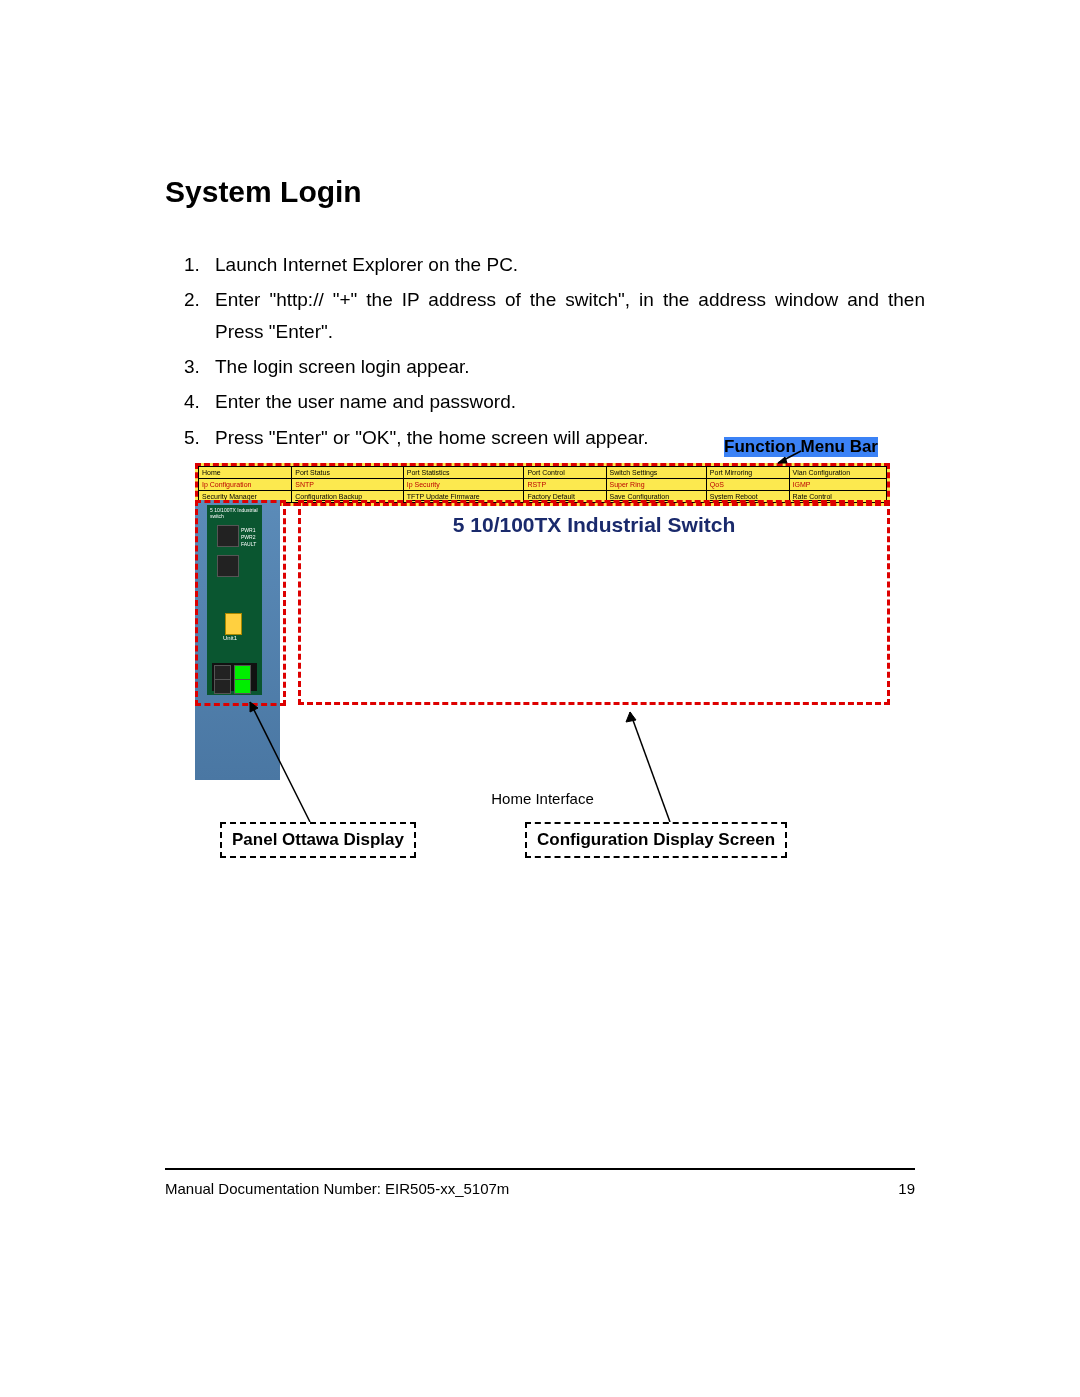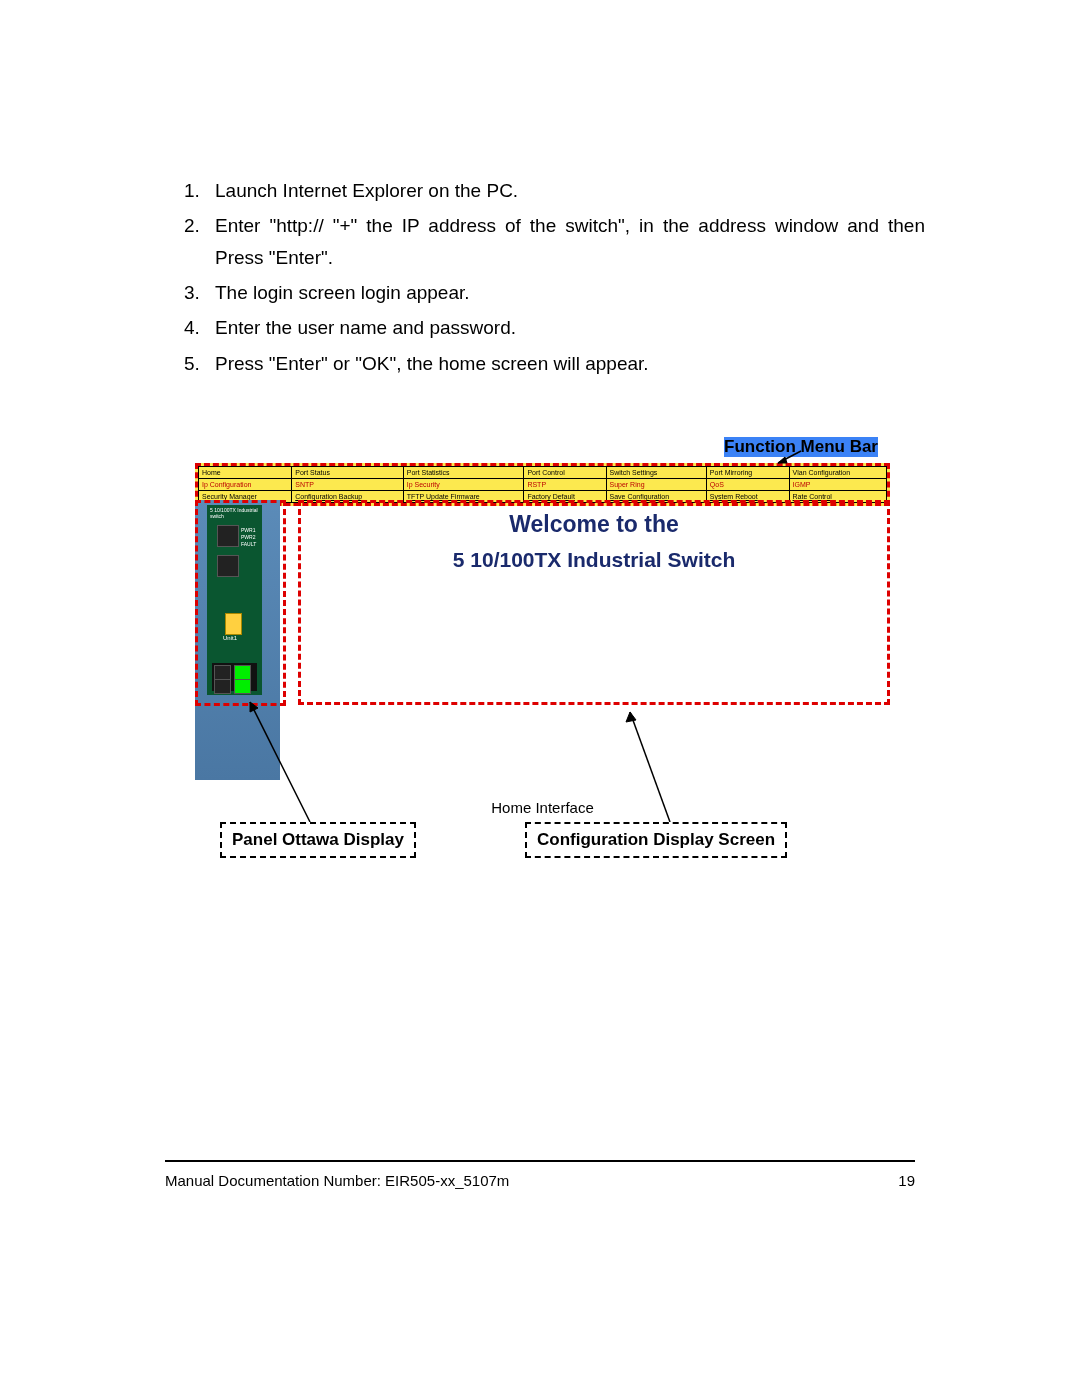--- a/index.html
+++ b/index.html
@@ -22,36 +22,37 @@
 .device-text{position:absolute;color:#fff;font-size:5px;left:3px}
 .port{position:absolute;background:#222;border:1px solid #555;width:15px;height:13px}
 .port.green{background:#0e0}
 .unit{position:absolute;left:18px;top:108px;width:15px;height:20px;background:#ffd040;border:1px solid #a80}
 .unit-label{position:absolute;left:16px;top:130px;font-size:6px;color:#fff}
 .ports-bottom{position:absolute;left:5px;bottom:4px;width:45px;height:28px;background:#111}
 .content-box{position:absolute;left:103px;top:55px;right:0;bottom:80px}
 .welcome{text-align:center;font-family:Verdana,Arial,sans-serif;font-weight:bold;color:#1a2a6c}
 .w1{font-size:23px;margin-top:8px}
 .w2{font-size:21px;margin-top:10px}
-.caption{position:absolute;left:0;right:0;top:354px;text-align:center;font-size:15px}
+.caption{position:absolute;left:0;right:0;top:345px;text-align:center;font-size:15px}
 .callouts{position:absolute;left:165px;top:822px;width:760px}
 .dashed-black{border:2px dashed #000;padding:6px 10px;font-weight:bold;font-size:17px;display:inline-block;position:absolute;background:#fff}
 .arrow{position:absolute;stroke:#000;fill:#000}
 .footer{position:absolute;left:165px;right:165px;bottom:200px}
 .hr{border-top:2px solid #000;margin:0 0 10px 0}
-.foot-line{display:flex;justify-content:space-between;font-size:15px;margin-bottom:8px}
+.foot-line{display:flex;justify-content:space-between;font-size:15px;}
 .foot-small{font-size:9.5px;text-align:center;line-height:1.4}
 .foot-small i{font-style:italic}
 </style>
 </head>
 <body>
 
 <div class="page">
 
   <div class="content">
+    <h1>System Login</h1>
     <ol>
       <li>Launch Internet Explorer on the PC.</li>
       <li>
         <span>Enter "http:// "+" the IP address of the switch", in the address window and then Press "</span><span class="bold">Enter</span><span>".</span>
       </li>
       <li>The login screen login appear.</li>
       <li>Enter the user name and password.</li>
       <li>
         <span>Press "</span><span class="bold">Enter</span><span>" or "</span><span class="bold">OK</span><span>", the home screen will appear.</span>
       </li>
@@ -109,21 +110,20 @@
           <div class="port" style="left:2px;top:2px"></div>
           <div class="port green" style="left:22px;top:2px"></div>
           <div class="port" style="left:2px;top:16px"></div>
           <div class="port green" style="left:22px;top:16px"></div>
         </div>
       </div>
     </div>
     <div class="dashed-red" style="left:0;top:55px;width:85px;height:200px;background:transparent"></div>
 
     <div class="dashed-red content-box">
-      <div class="welcome w1">Welcome to the</div>
       <div class="welcome w2">5 10/100TX Industrial Switch</div>
     </div>
 
     <div class="caption">Home Interface</div>
 
     <svg class="arrow" style="left:578px;top:4px;width:30px;height:18px">
         <line x1="28" y1="2" x2="5" y2="14" stroke-width="1.5"></line>
         <polygon points="5,14 12,8 14,14"></polygon>
       </svg>
   </div>

